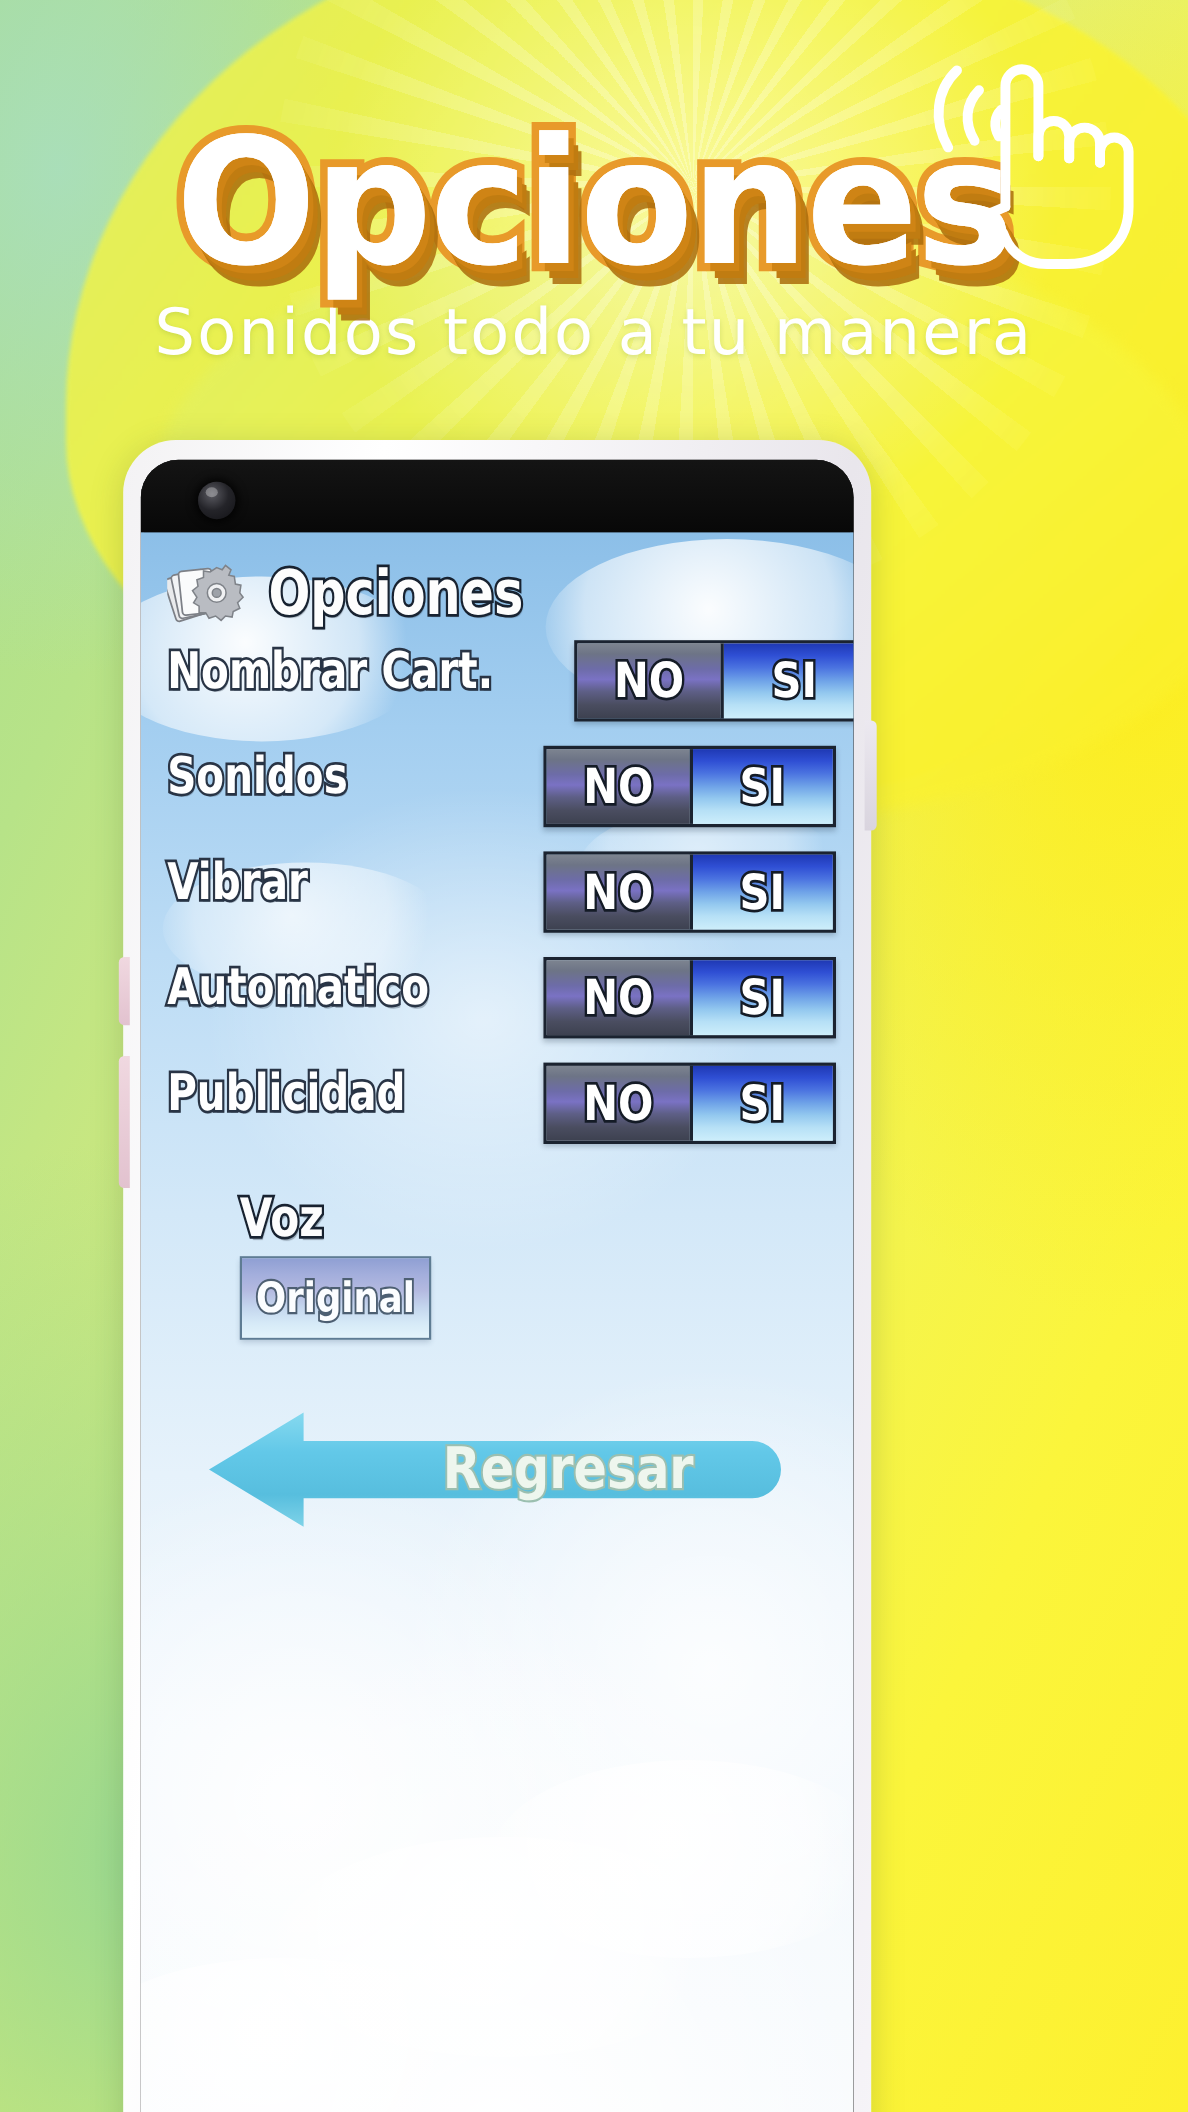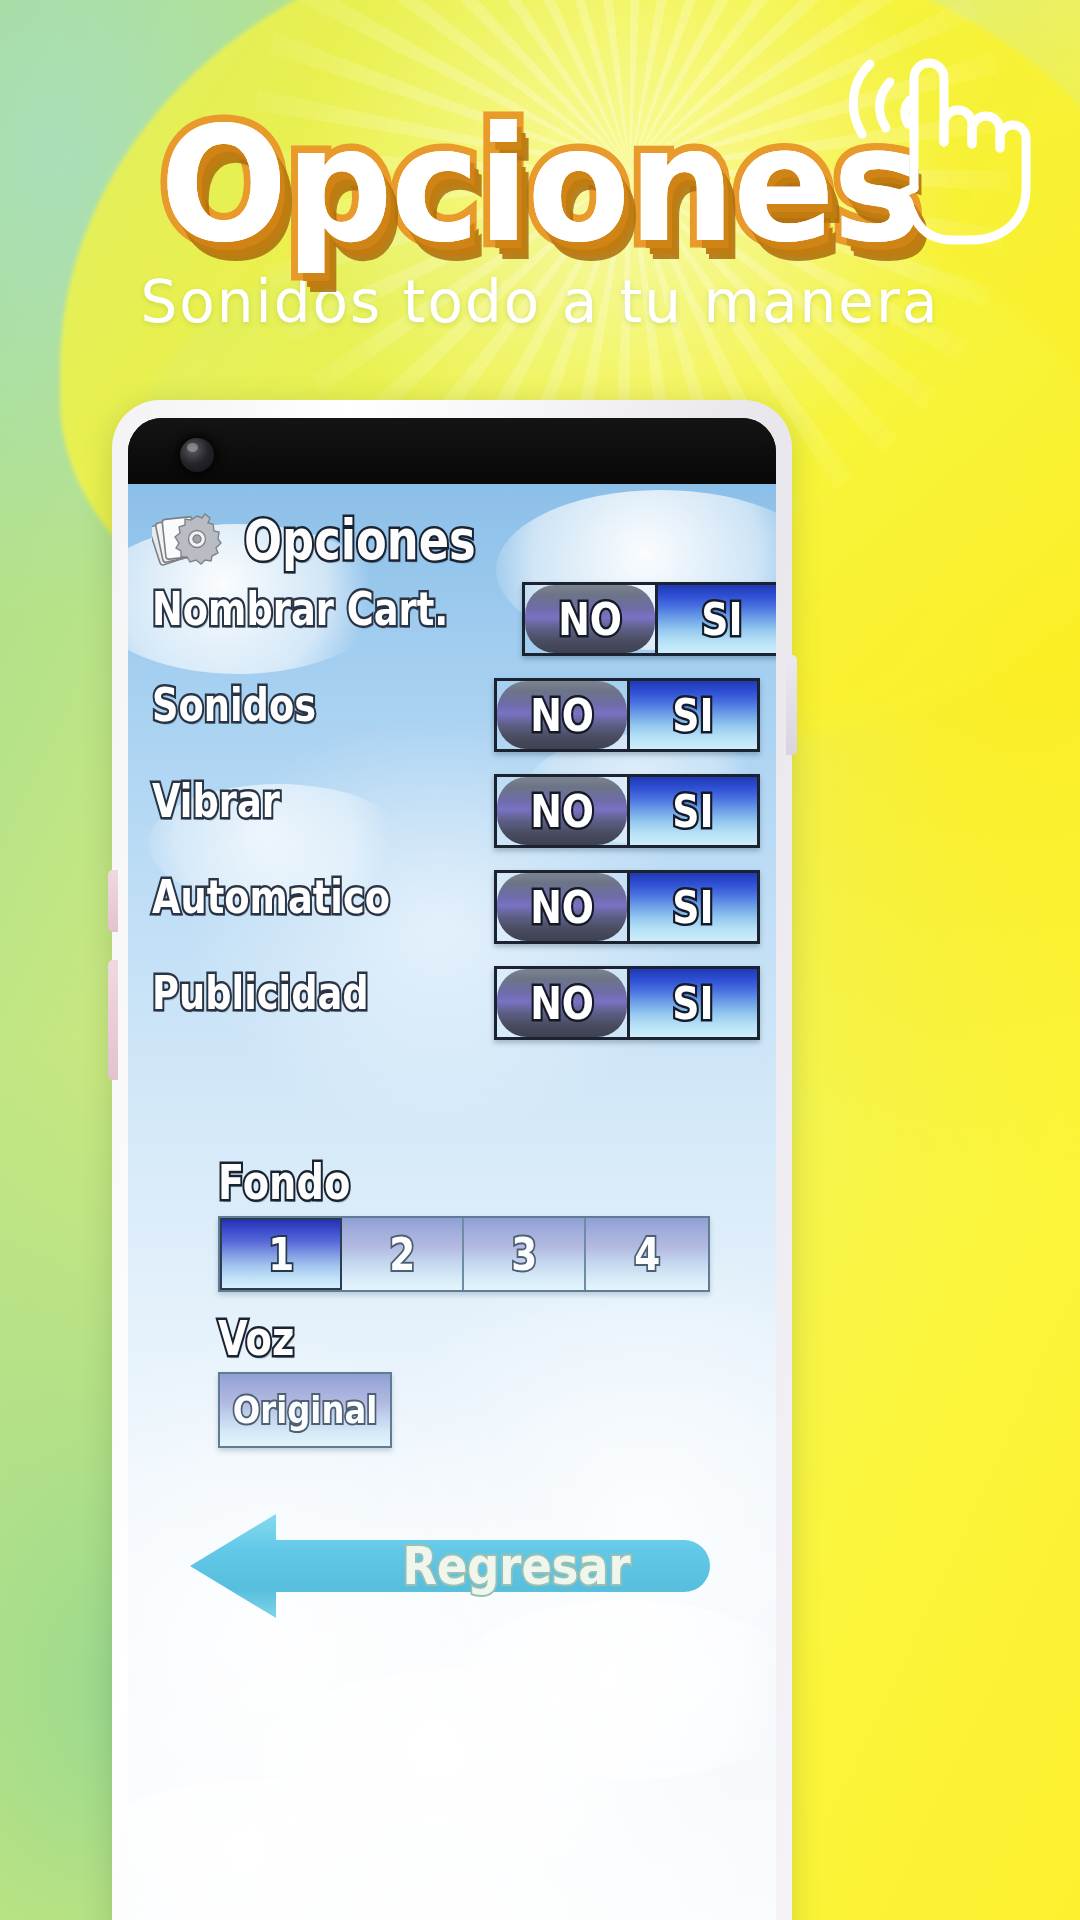--- a/index.html
+++ b/index.html
@@ -253,21 +253,20 @@
     -webkit-text-stroke:5px #141b26;
     paint-order:stroke fill;
     position:relative;
   }
   .tg-btn span { transform:scaleX(.86); display:inline-block; }
   .tg-off {
     background:linear-gradient(180deg,
       #7d8490 0%, #6d7486 14%,
       #6d6ca8 34%, #7a72c4 48%,
       #5e5f87 64%, #4a4d60 82%, #3d4150 100%);
-    border-radius:30px;
   }
   .tg-on {
     background:linear-gradient(180deg,
       #1f39b4 0%, #2f4fd4 16%,
       #4a72e0 32%, #6fa3e8 50%,
       #93c8ef 66%, #b6e0f6 82%, #cdeefb 100%);
     border-left:3px solid #1b2330;
   }
 
   
@@ -462,37 +461,20 @@
             <div class="tg-btn tg-off">
               <span>NO</span>
             </div>
             <div class="tg-btn tg-on">
               <span>SI</span>
             </div>
           </div>
         </div>
       </div>
 
-      <div class="section" style="margin-top:92px;">
-        <div class="game-font section-title">Fondo</div>
-        <div class="seg-group" id="fondo-group">
-          <div class="seg active">
-            <span>1</span>
-            </div>
-          <div class="seg">
-            <span>2</span>
-            </div>
-          <div class="seg">
-            <span>3</span>
-            </div>
-          <div class="seg">
-            <span>4</span>
-            </div>
-        </div>
-      </div>
 
       <div class="section" style="margin-top:18px;">
         <div class="game-font section-title">Voz</div>
         <div class="seg-group" id="voz-group">
           <div class="seg">
             <span>Original</span>
             </div>
         </div>
       </div>
 

